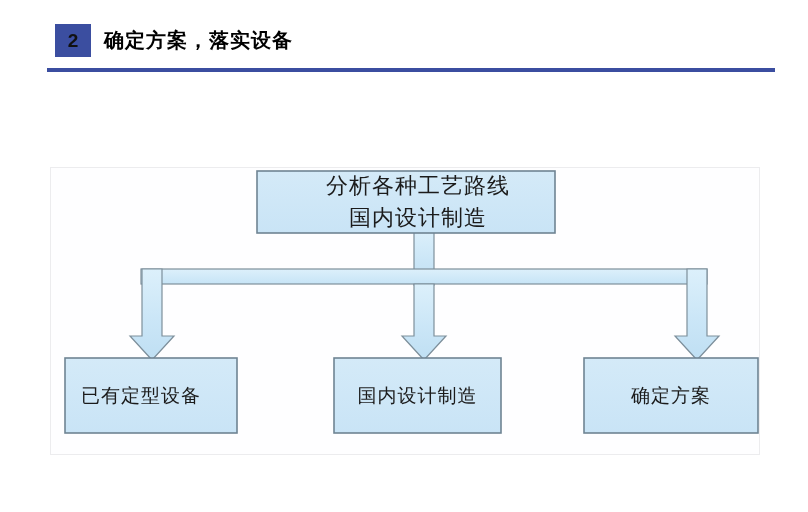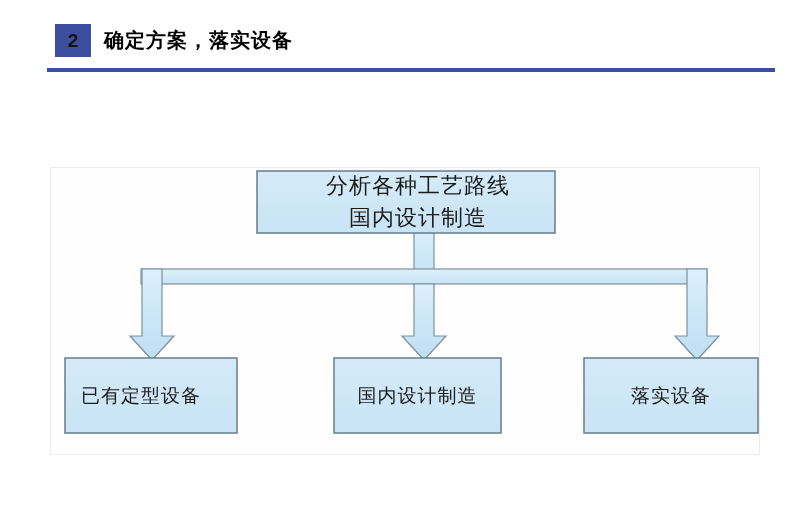--- a/index.html
+++ b/index.html
@@ -189,15 +189,15 @@
 
   <div class="node-label" id="label-root">
     <span>分析各种工艺路线</span>
     <span>国内设计制造</span>
   </div>
 
   <div class="node-label" id="label-left">已有定型设备</div>
 
   <div class="node-label" id="label-mid">国内设计制造</div>
 
-  <div class="node-label" id="label-right">落实设备</div>
+  <div class="node-label" id="label-right">确定方案</div>
 
 </div>
 
 </body></html>

